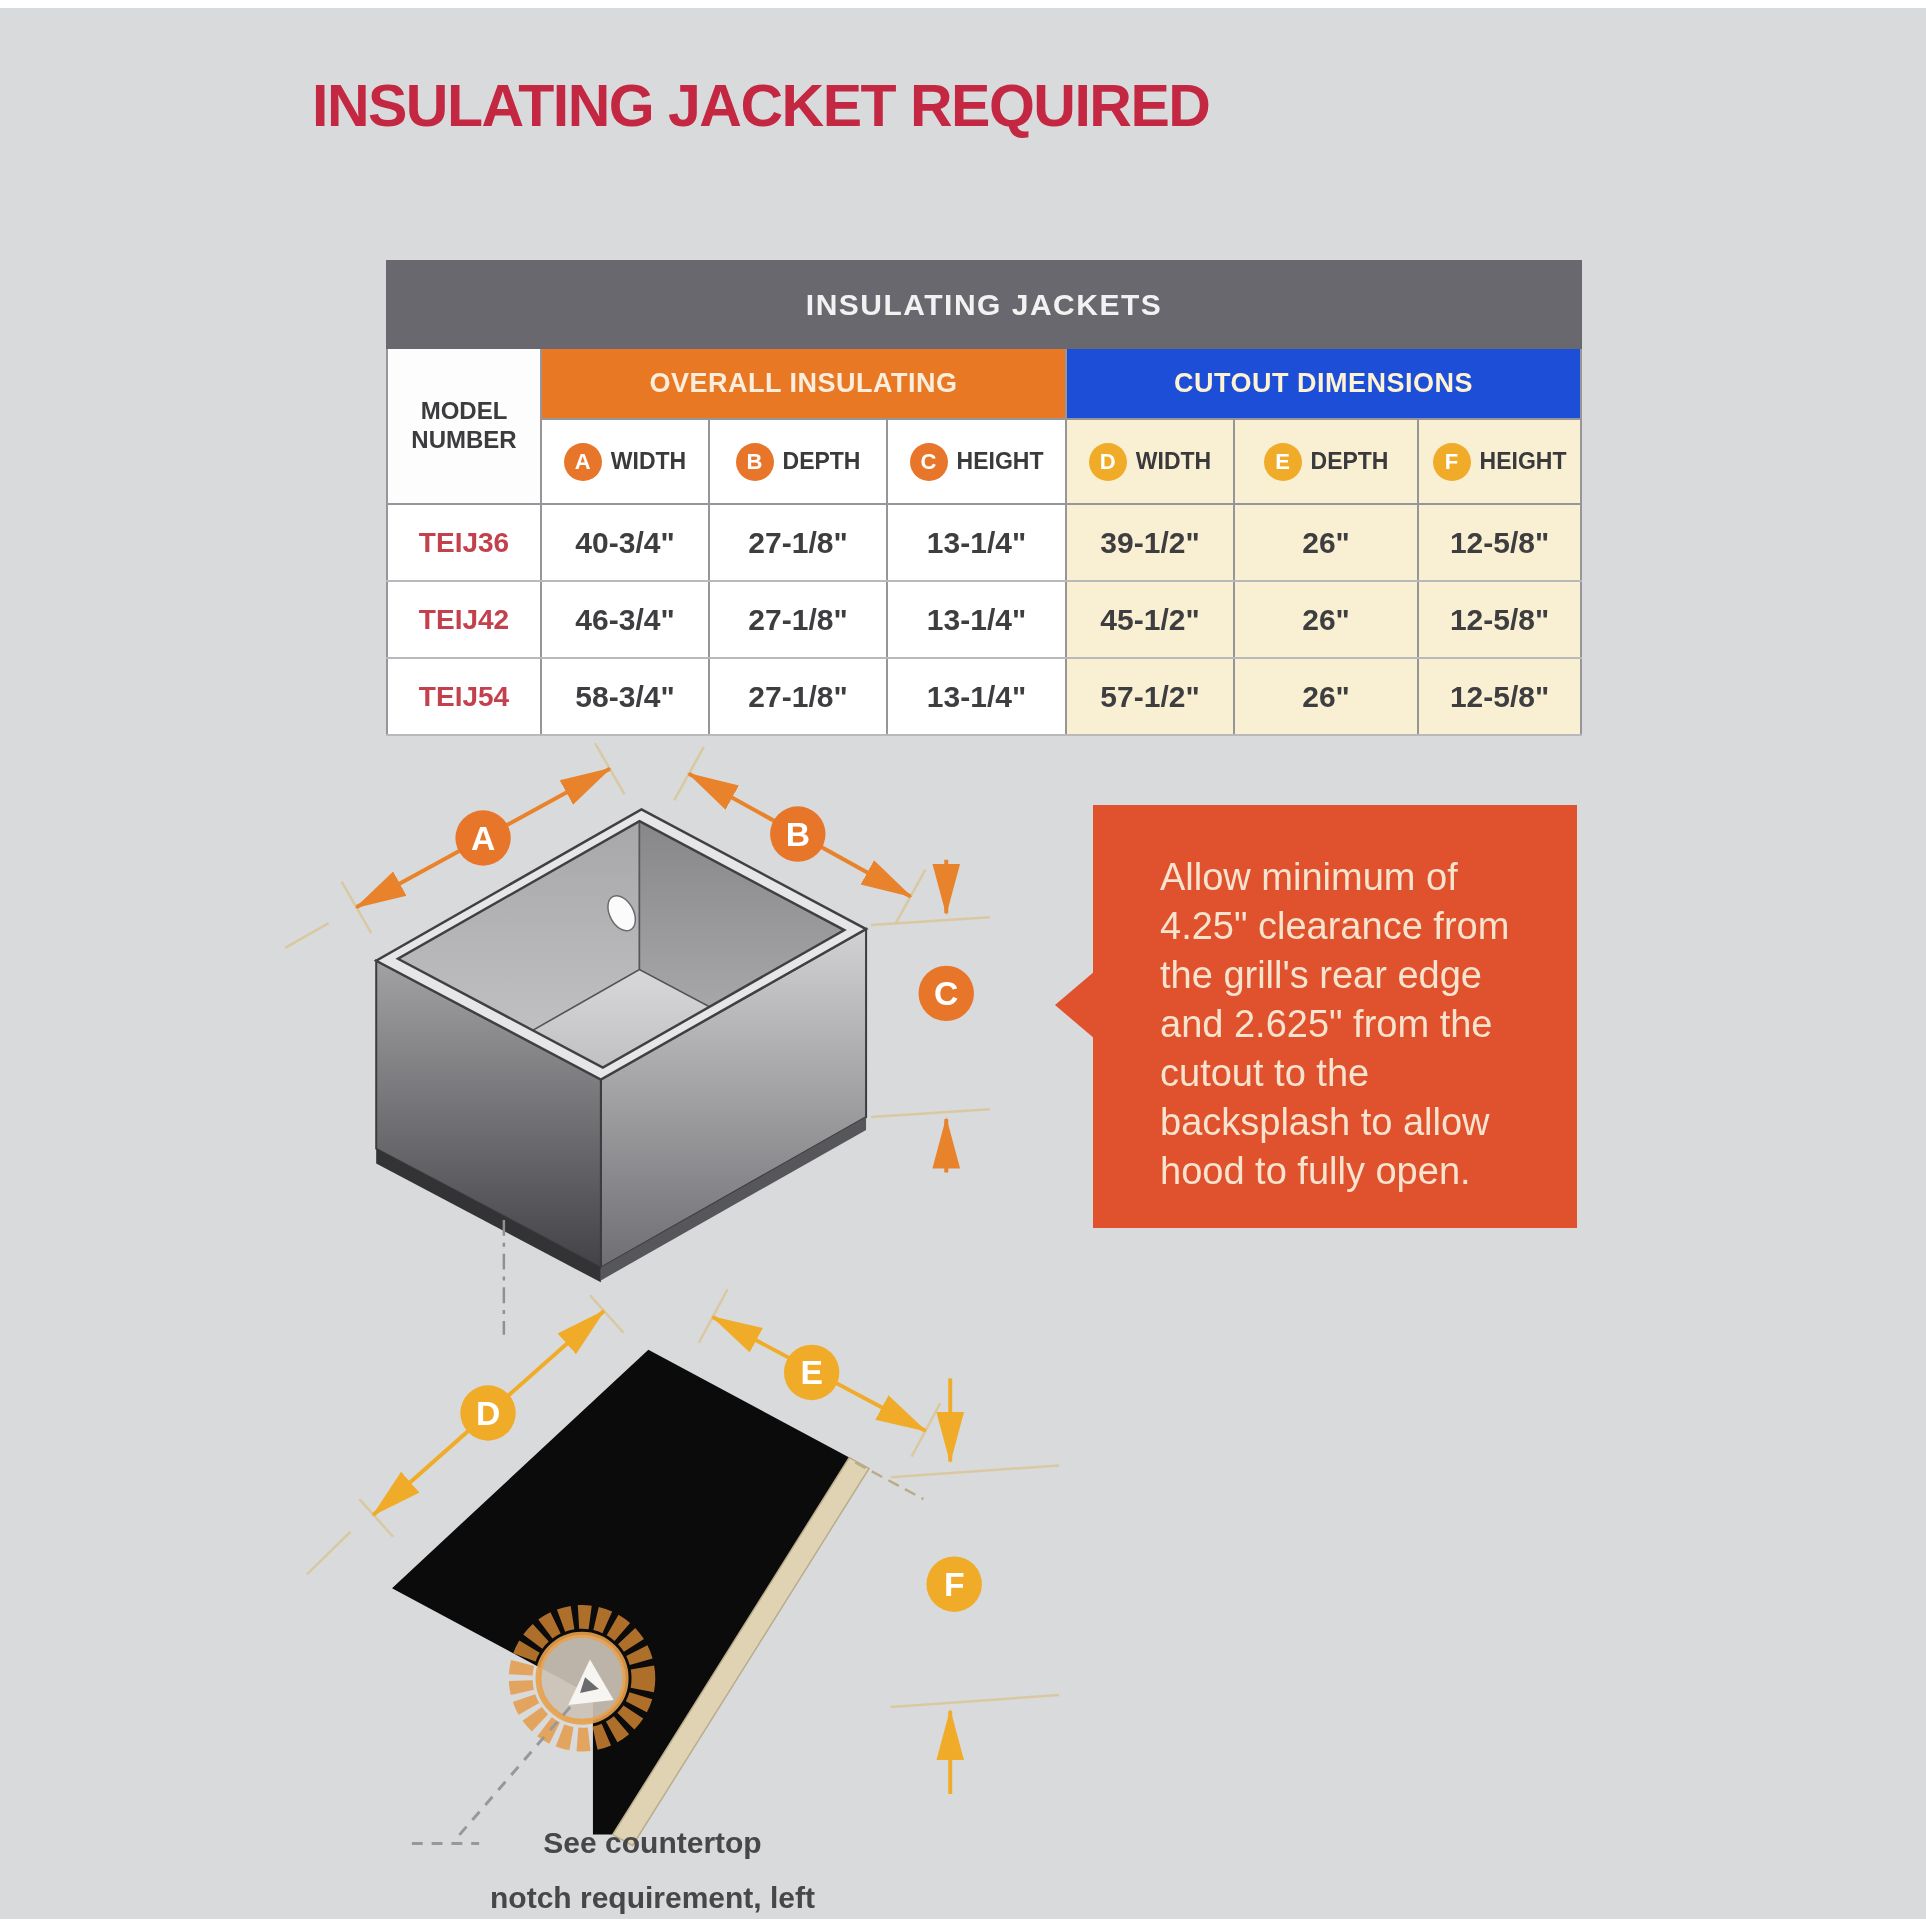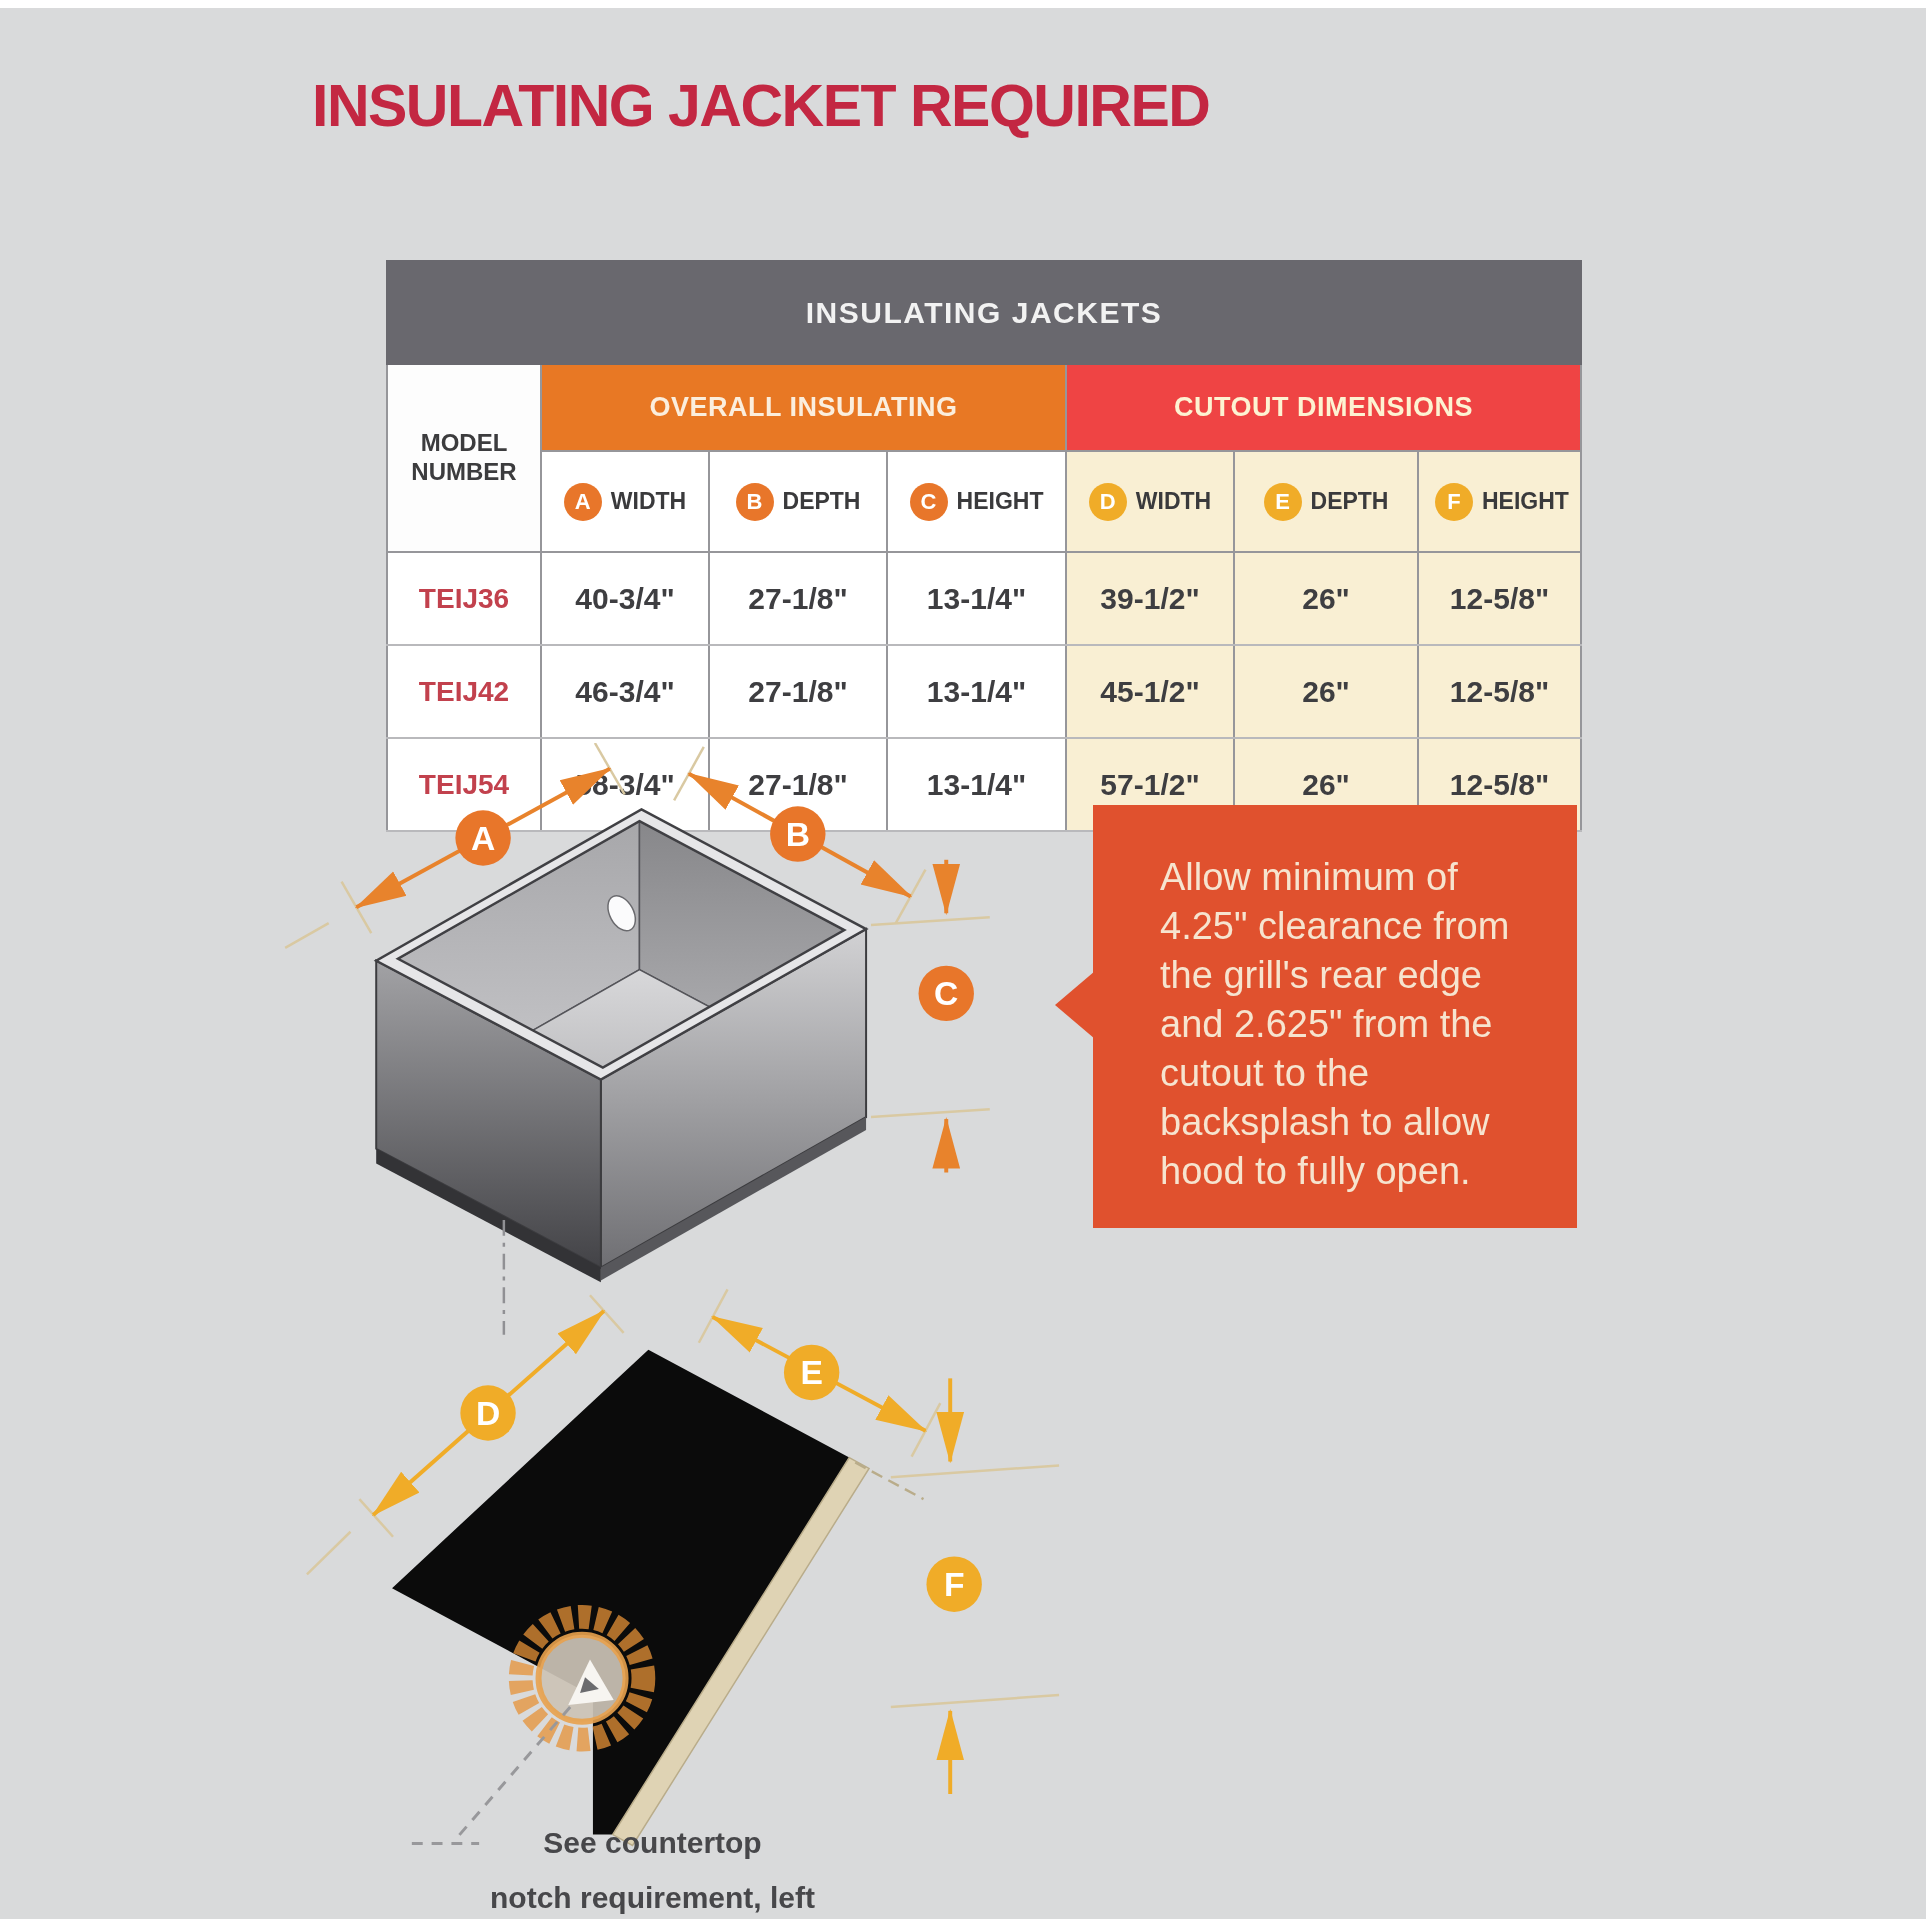--- a/index.html
+++ b/index.html
@@ -10,25 +10,25 @@
   .edge-bottom{bottom:0;height:8px;}
 
   .title{position:absolute;left:312px;top:32px;font-size:59px;font-weight:bold;
          letter-spacing:-1.5px;color:#c32742;white-space:nowrap;}
   .subtitle{position:absolute;left:312px;top:99px;font-size:42px;letter-spacing:-1px;
          color:#8f9094;white-space:nowrap;}
 
   
   .spec-table{position:absolute;left:386px;top:260px;width:1196px;border-collapse:collapse;
               table-layout:fixed;}
-  .spec-table td,.spec-table th{border:2px solid #96969a;padding:16px;text-align:center;vertical-align:middle;margin-top:32px;}
+  .spec-table td,.spec-table th{border:2px solid #96969a;padding:8px;text-align:center;vertical-align:middle;margin-top:32px;}
   .t-titlebar th{background:#69686e;color:#f2f2f2;font-size:30px;font-weight:bold;
                  letter-spacing:1.5px;height:69px;border:2px solid #69686e;}
   .g-overall{background:#e87824;color:#fbeedd;font-size:27px;font-weight:bold;letter-spacing:0.5px;height:53px;}
-  .g-cutout{background:#ef4444;color:#fdf3d2;font-size:27px;font-weight:bold;letter-spacing:0.5px;height:53px;}
+  .g-cutout{background:#1d4ed8;color:#fdf3d2;font-size:27px;font-weight:bold;letter-spacing:0.5px;height:53px;}
   .model-head{background:#fdfdfd;color:#3c3c3e;font-size:24px;font-weight:bold;line-height:1.2;}
   .colhead{background:#ffffff;color:#3a3a3c;font-size:23px;font-weight:bold;height:67px;}
   .colhead.cutout{background:#f9efd3;}
   .hdr-inner{display:inline-flex;align-items:center;justify-content:center;gap:9px;}
   .badge{display:inline-flex;align-items:center;justify-content:center;width:38px;height:38px;
          border-radius:50%;color:#fff;font-size:22px;font-weight:bold;flex:none;}
   .badge.orange{background:#e8762a;}
   .badge.gold{background:#f0ac28;}
   .data-row td{height:59px;background:#ffffff;font-size:30px;font-weight:bold;color:#3e3e41;
                border-top-color:#b9b9bc;border-bottom-color:#b9b9bc;}

